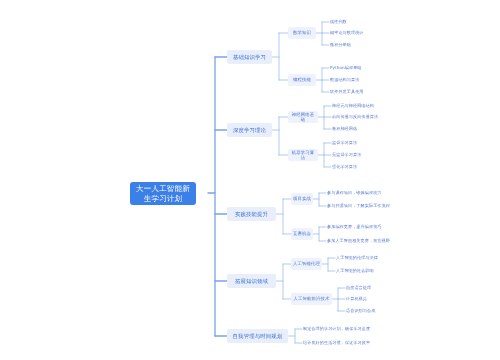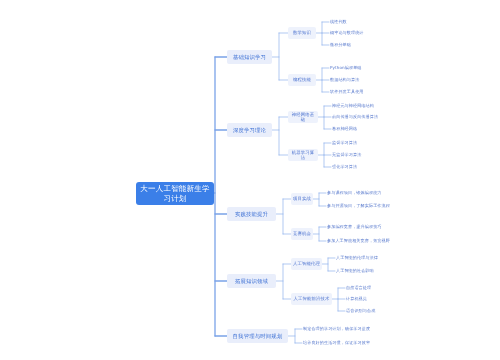--- a/index.html
+++ b/index.html
@@ -152,21 +152,21 @@
       <path d="M338 299 L345 299"></path>
       <path d="M338 311 L345 311"></path>
 
       <path d="M288 336 L295 336"></path>
       <path d="M295 329 L295 343"></path>
       <path d="M295 329 L302 329"></path>
       <path d="M295 343 L302 343"></path>
     </g>
   </svg>
 
-  <div class="node n-root" style="left:136px; top:182px; width:78px; height:23px;">大一人工智能新生学习计划</div>
+  <div class="node n-root" style="left:130px; top:182px; width:66px; height:23px;">大一人工智能新生学习计划</div>
 
   <div class="node n-l2" style="left:227px; top:50px; width:45px; height:14px;">基础知识学习</div>
 
   <div class="node n-l3" style="left:288px; top:27px; width:28px; height:12px;">数学知识</div>
   <div class="node n-leaf" style="left:330px; top:18px; width:70px; height:8px;">线性代数</div>
   <div class="node n-leaf" style="left:330px; top:29px; width:70px; height:8px;">概率论与数理统计</div>
   <div class="node n-leaf" style="left:330px; top:41px; width:70px; height:8px;">微积分基础</div>
 
   <div class="node n-l3" style="left:288px; top:74px; width:28px; height:12px;">编程技能</div>
   <div class="node n-leaf" style="left:330px; top:64px; width:70px; height:8px;">Python编程基础</div>

